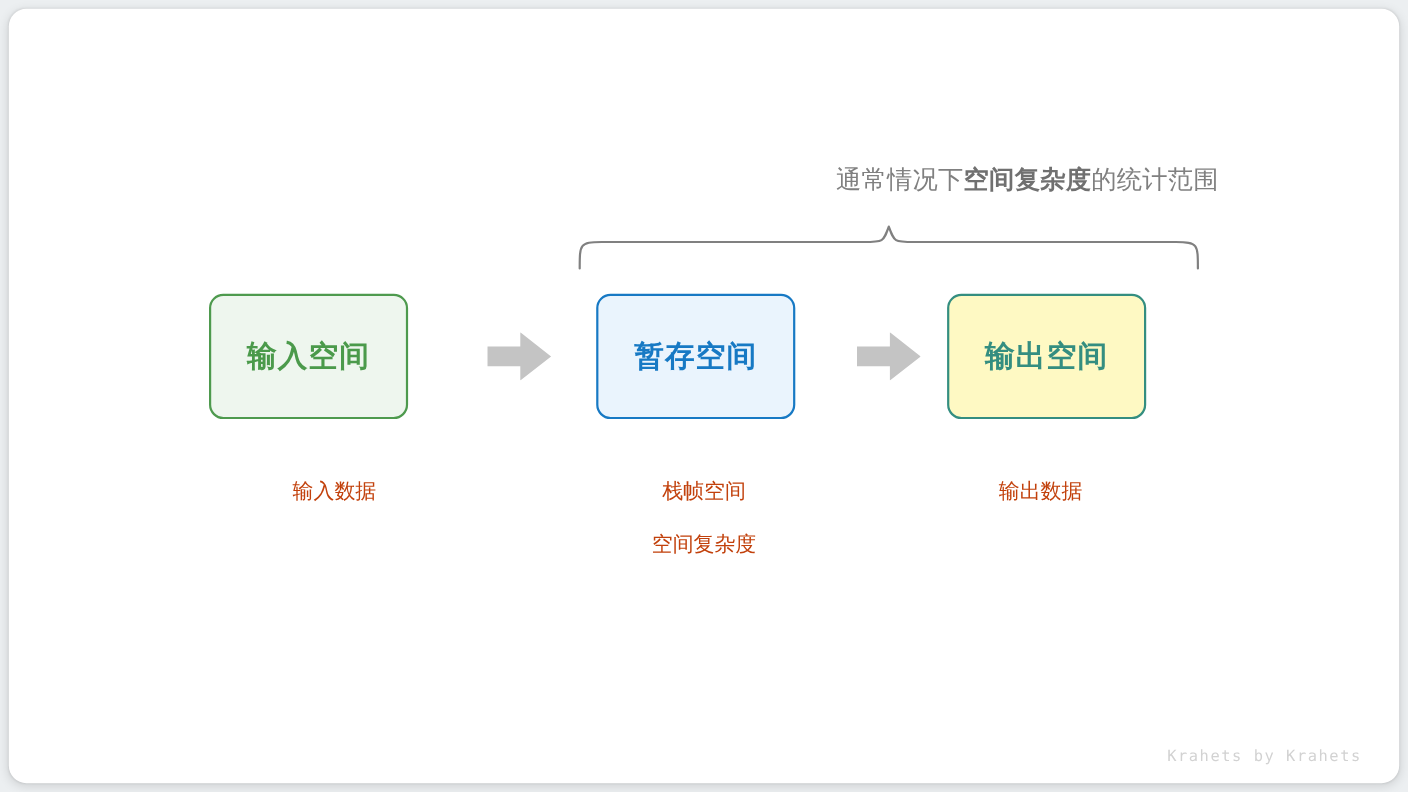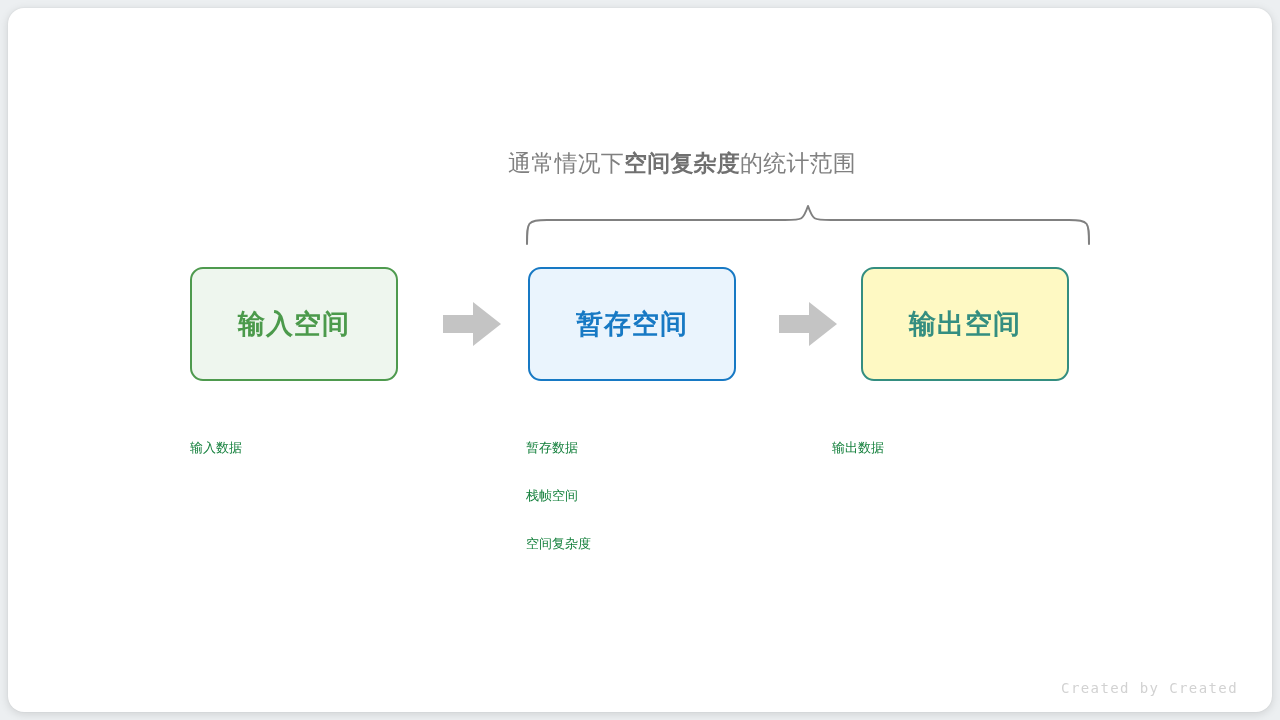--- a/index.html
+++ b/index.html
@@ -30,21 +30,21 @@
     border-radius: 16px;
     box-shadow: 0 2px 10px rgba(0,0,0,0.13), 0 0 2px rgba(0,0,0,0.07);
   }
 
   
   .brace-caption {
     position: absolute;
     left: 508px;
     top: 146px;
     width: 600px;
-    text-align: left;
+    text-align: right;
     font-size: 23px;
     line-height: 34px;
     color: #808080;
     white-space: nowrap;
     letter-spacing: 0.2px;
   }
   .brace-caption b {
     color: #707070;
     font-weight: 700;
   }
@@ -53,41 +53,41 @@
   .brace-svg {
     position: absolute;
     left: 515px;
     top: 198px;
   }
 
   
   .box {
     position: absolute;
     top: 267px;
-    width: 208px;
+    width: 181px;
     height: 114px;
     border-radius: 13px;
     border-width: 2px;
     border-style: solid;
     box-sizing: border-box;
     display: flex;
     align-items: center;
     justify-content: center;
     font-size: 27px;
     font-weight: 700;
     letter-spacing: 1px;
   }
   .box-input {
     left: 190px;
     background: #eef6ee;
     border-color: #4e9a4e;
     color: #4b9a4b;
   }
   .box-buffer {
-    left: 528px;
+    left: 542px;
     background: #eaf4fd;
     border-color: #1779c4;
     color: #1779c4;
   }
   .box-output {
     left: 861px;
     background: #fef9c3;
     border-color: #348e80;
     color: #348e80;
   }
@@ -98,24 +98,24 @@
     top: 302px;
   }
   .arrow-1 { left: 443px; }
   .arrow-2 { left: 779px; }
 
   
   .caption-col {
     position: absolute;
     top: 424px;
     width: 228px;
-    text-align: left;
-    font-size: 13px;
+    text-align: center;
+    font-size: 19px;
     line-height: 48px;
-    color: #15803d;
+    color: #c2410c;
   }
   .caption-col .line { display: block; }
   .cap-1 { left: 190px; }
   .cap-2 { left: 526px; }
   .cap-3 { left: 832px; }
 
   
   .credit {
     position: absolute;
     right: 42px;
@@ -166,24 +166,23 @@
 
   <svg class="arrow arrow-2" width="58" height="44" viewBox="0 0 58 44">
     <path d="M 0 13 L 30 13 L 30 0 L 58 22 L 30 44 L 30 31 L 0 31 Z" fill="#c4c4c4"></path>
   </svg>
 
   <div class="caption-col cap-1">
     <span class="line">输入数据</span>
   </div>
 
   <div class="caption-col cap-2">
-    <span class="line">暂存数据</span>
     <span class="line">栈帧空间</span>
     <span class="line">空间复杂度</span>
   </div>
 
   <div class="caption-col cap-3">
     <span class="line">输出数据</span>
   </div>
 
-  <div class="credit">Created by Created</div>
+  <div class="credit">Krahets by Krahets</div>
 
 </div>
 
 </body></html>

